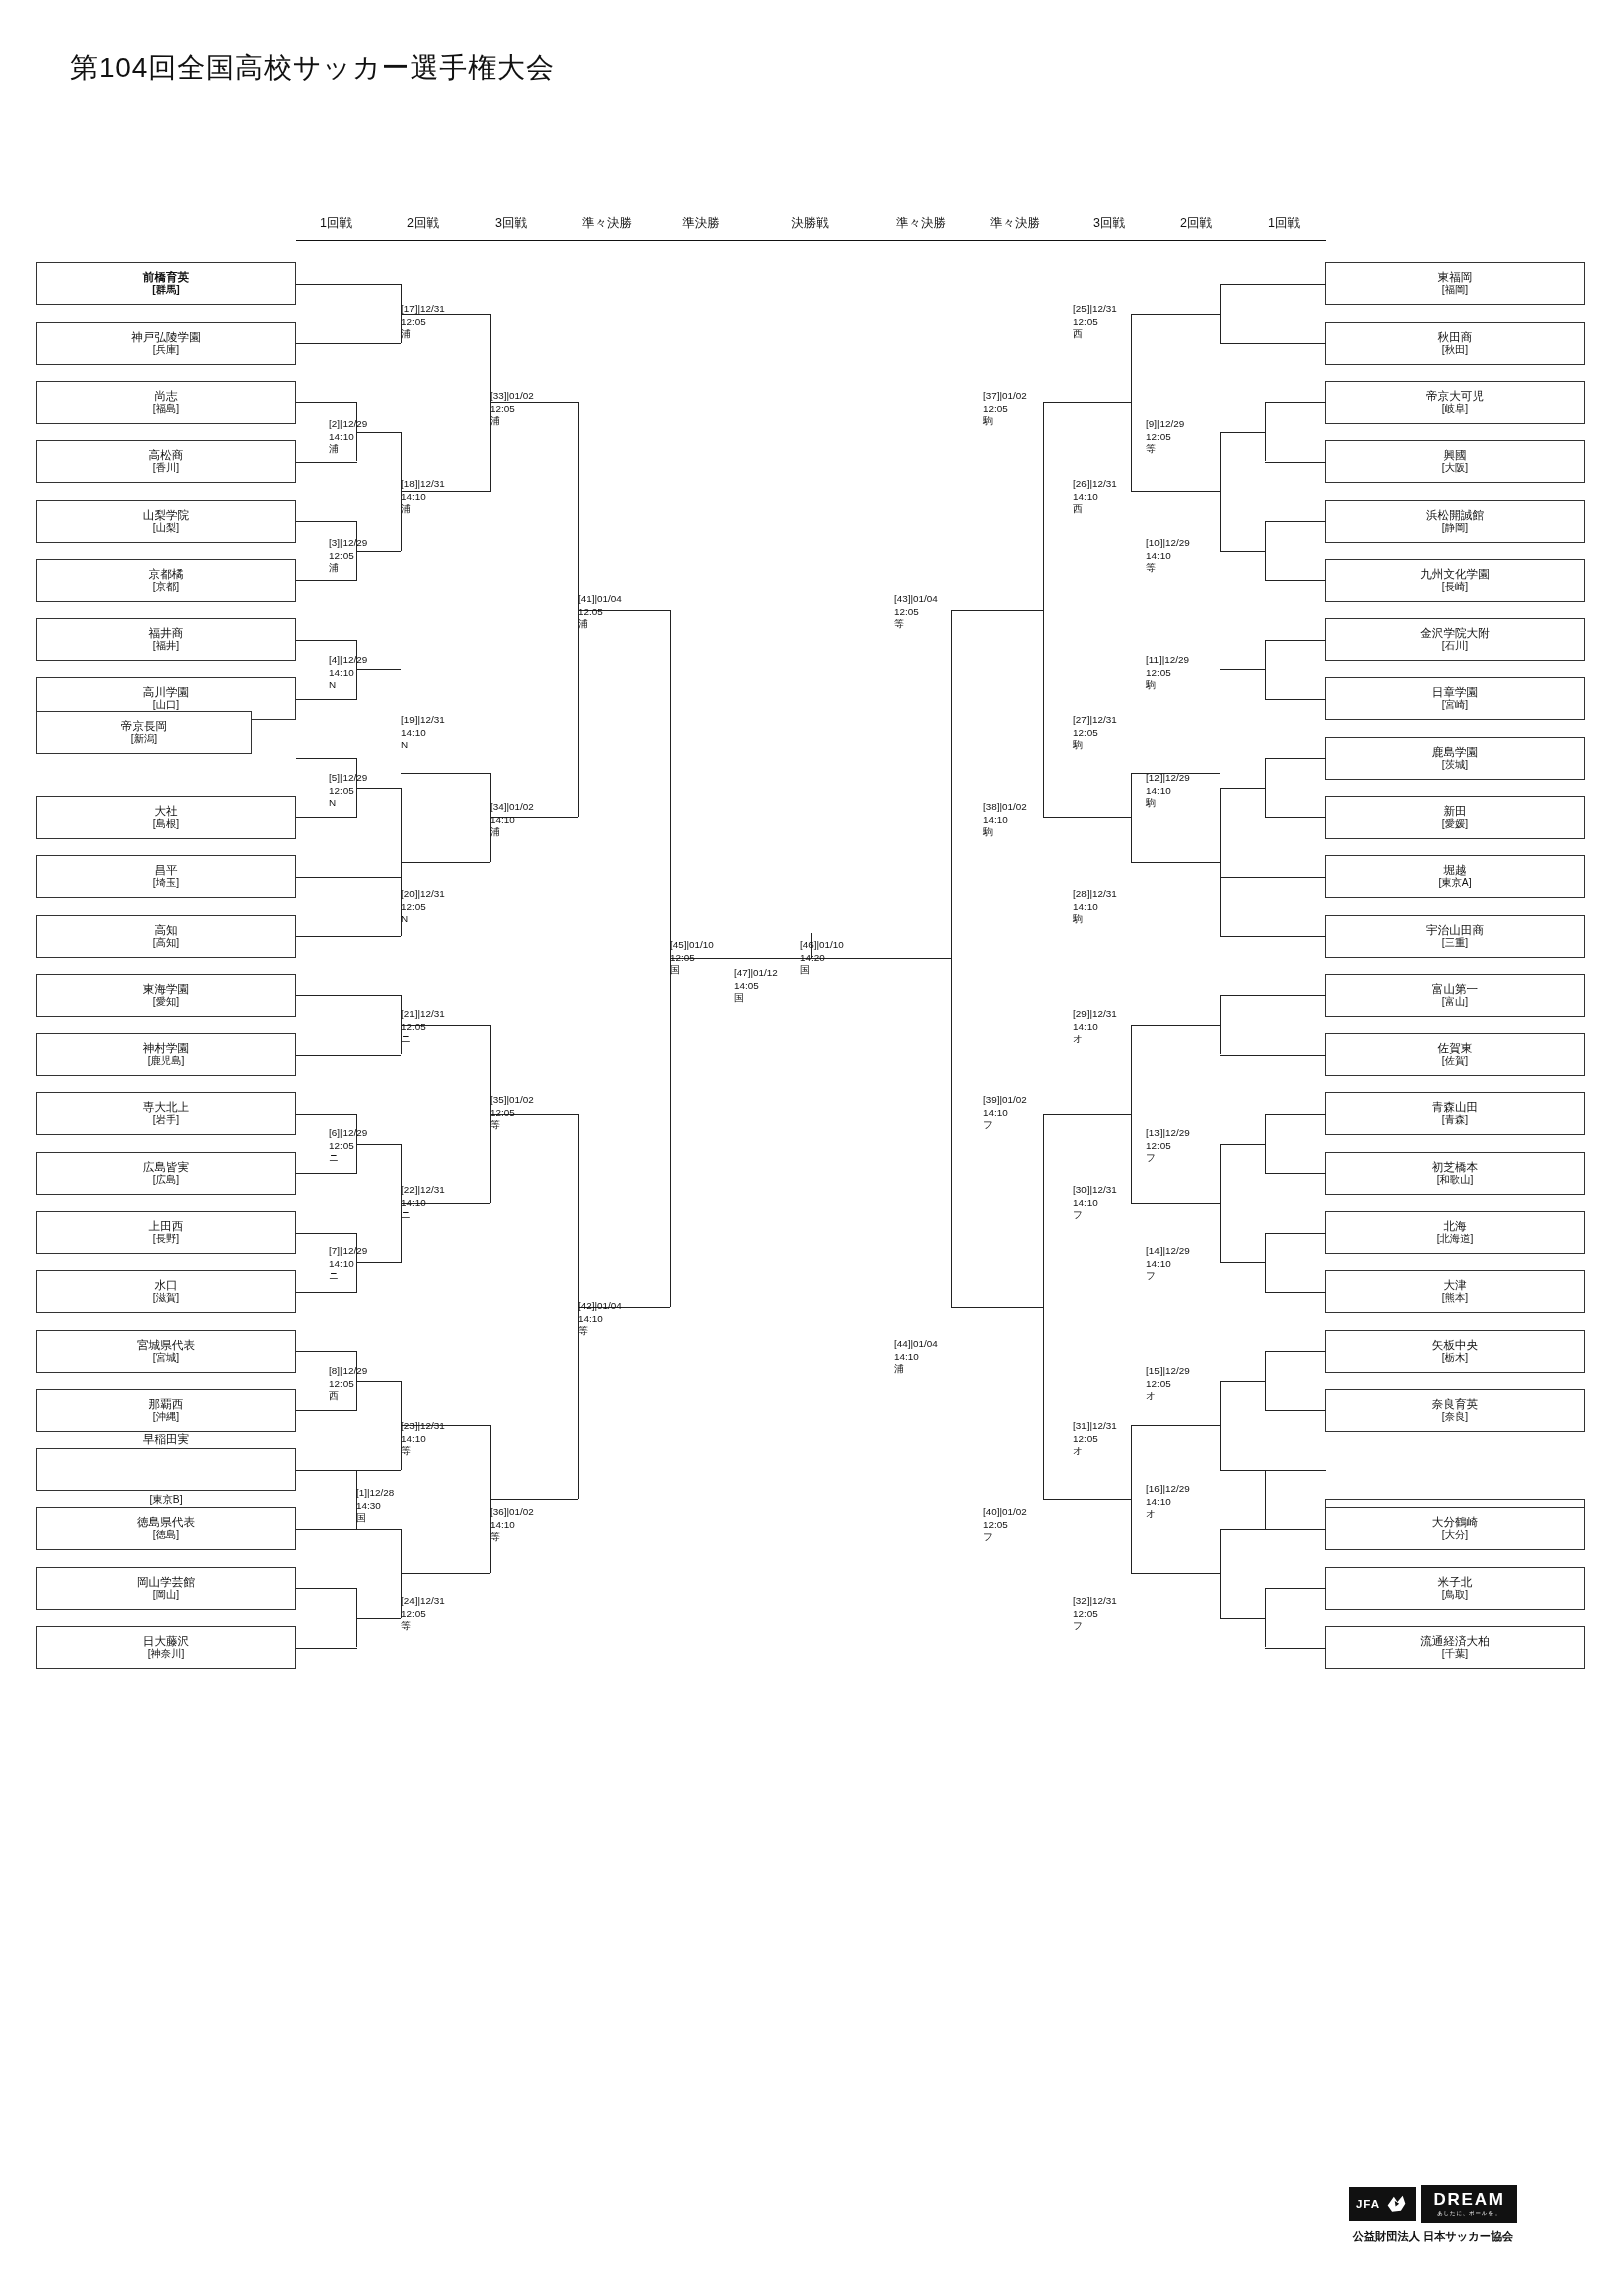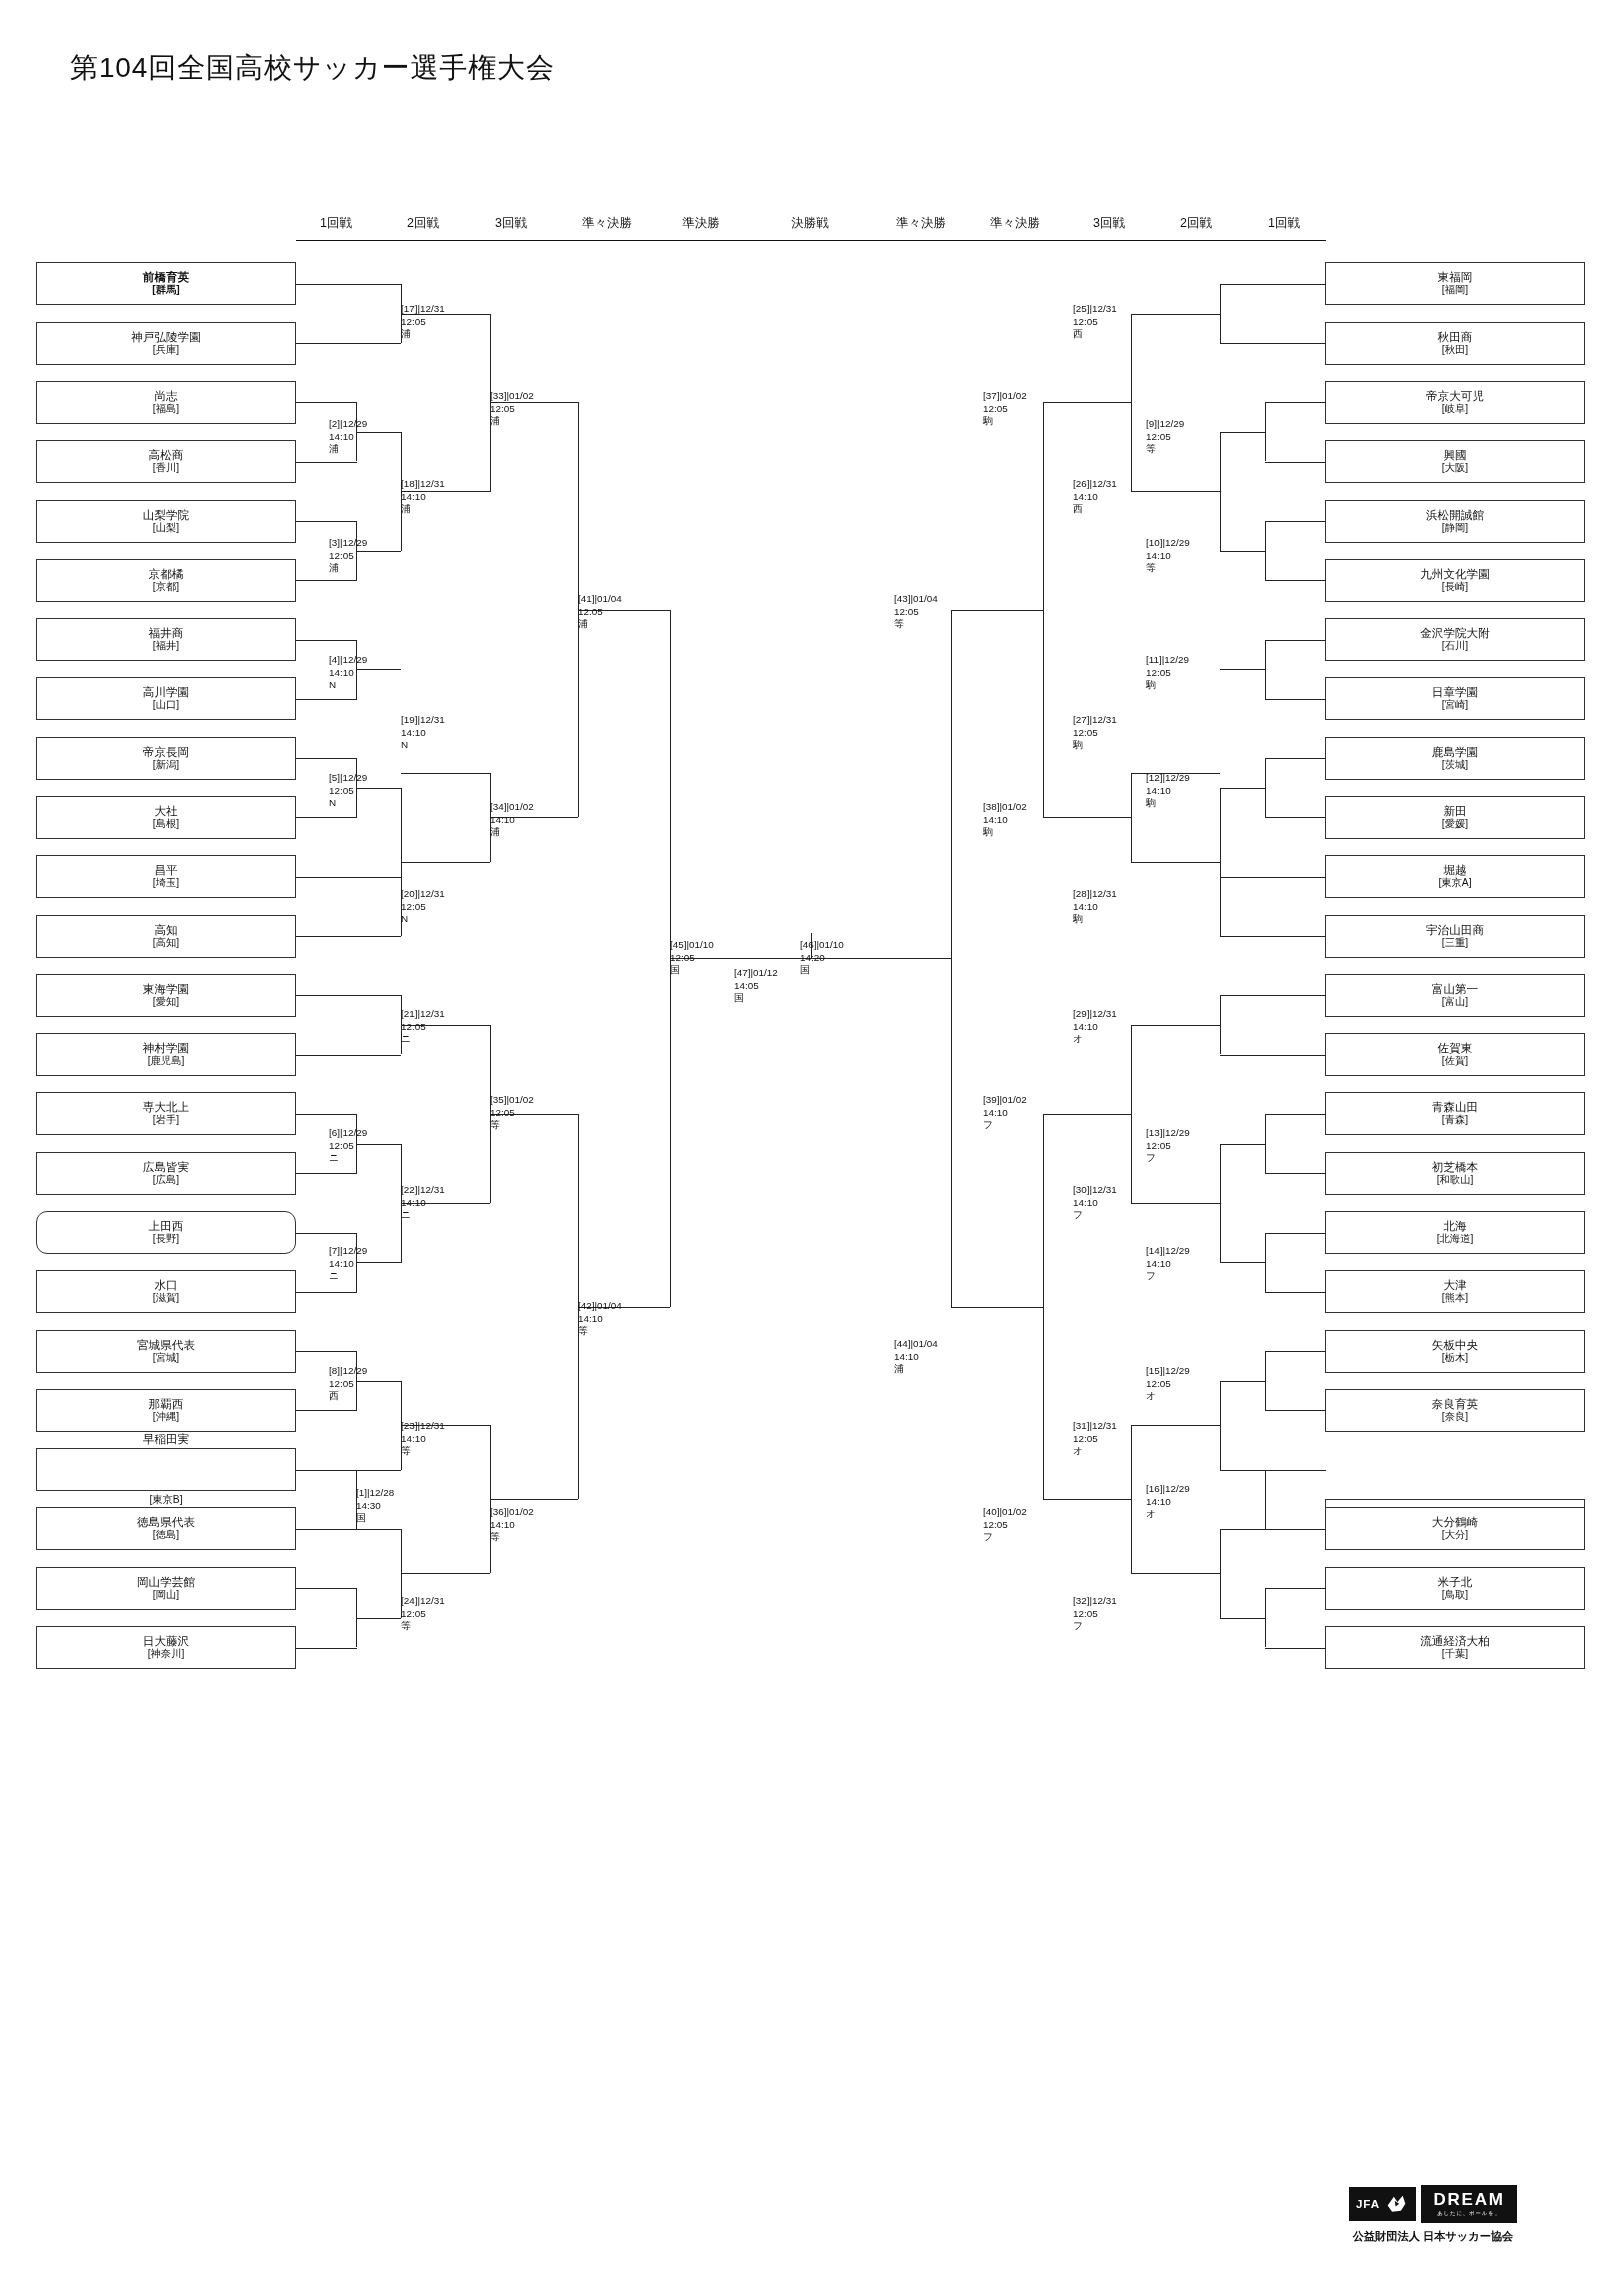--- a/index.html
+++ b/index.html
@@ -152,21 +152,21 @@
       <div class="pf">[京都]</div>
     </div>
     <div class="team" style="left: 36px; top: 618px; width: 260px; height: 43px;">
       <div class="nm">福井商</div>
       <div class="pf">[福井]</div>
     </div>
     <div class="team" style="left: 36px; top: 677px; width: 260px; height: 43px;">
       <div class="nm">高川学園</div>
       <div class="pf">[山口]</div>
     </div>
-    <div class="team" style="left: 36px; top: 737px; width: 260px; height: 43px;">
+    <div class="team" style="left: 36px; top: 711px; width: 216px; height: 43px;">
       <div class="nm">帝京長岡</div>
       <div class="pf">[新潟]</div>
     </div>
     <div class="team" style="left: 36px; top: 796px; width: 260px; height: 43px;">
       <div class="nm">大社</div>
       <div class="pf">[島根]</div>
     </div>
     <div class="team" style="left: 36px; top: 855px; width: 260px; height: 43px;">
       <div class="nm">昌平</div>
       <div class="pf">[埼玉]</div>
@@ -184,21 +184,21 @@
       <div class="pf">[鹿児島]</div>
     </div>
     <div class="team" style="left: 36px; top: 1092px; width: 260px; height: 43px;">
       <div class="nm">専大北上</div>
       <div class="pf">[岩手]</div>
     </div>
     <div class="team" style="left: 36px; top: 1152px; width: 260px; height: 43px;">
       <div class="nm">広島皆実</div>
       <div class="pf">[広島]</div>
     </div>
-    <div class="team" style="left: 36px; top: 1211px; width: 260px; height: 43px; border-radius: 11px;">
+    <div class="team" style="left: 36px; top: 1211px; width: 260px; height: 43px;">
       <div class="nm">上田西</div>
       <div class="pf">[長野]</div>
     </div>
     <div class="team" style="left: 36px; top: 1270px; width: 260px; height: 43px;">
       <div class="nm">水口</div>
       <div class="pf">[滋賀]</div>
     </div>
     <div class="team" style="left: 36px; top: 1330px; width: 260px; height: 43px;">
       <div class="nm">宮城県代表</div>
       <div class="pf">[宮城]</div>

